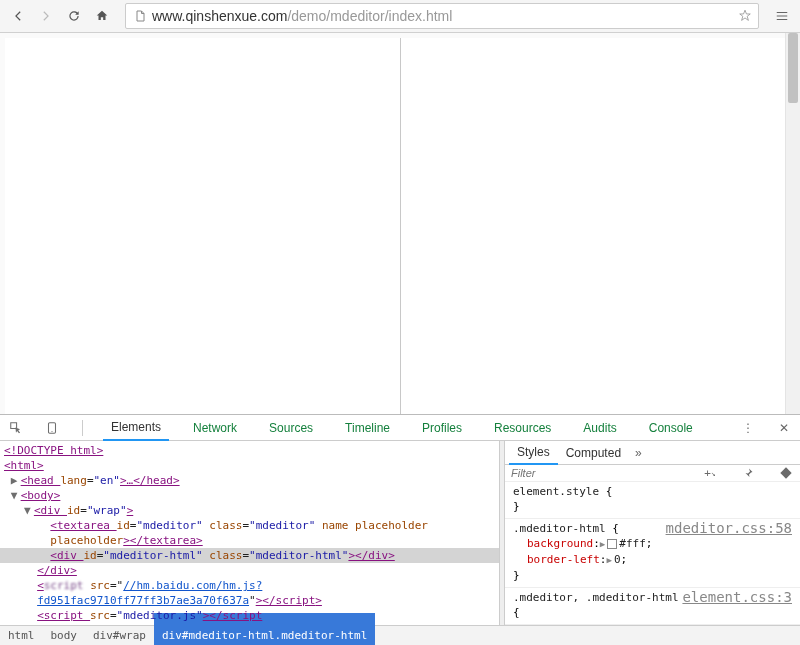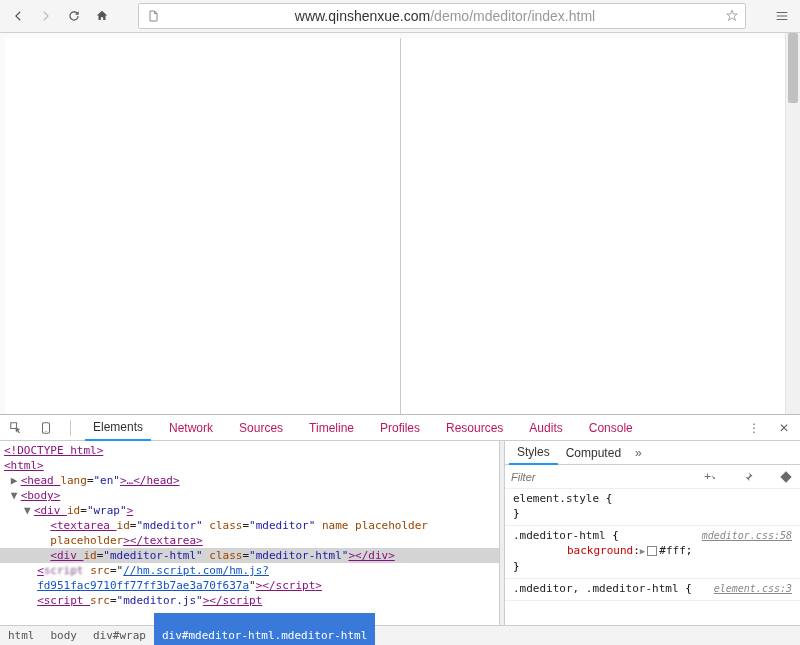--- a/index.html
+++ b/index.html
@@ -2,40 +2,40 @@
 <html><head>
 <meta charset="utf-8">
 <style>
 * { margin: 0; padding: 0; box-sizing: border-box; }
 body { font-family: 'Segoe UI', Arial, sans-serif; font-size: 12px; background: #fff; width: 800px; height: 645px; overflow: hidden; position: relative; }
 
 
 .browser-toolbar { height: 33px; background: #f5f5f5; border-bottom: 1px solid #d0d0d0; display: flex; align-items: center; padding: 0 6px; gap: 4px; }
 .nav-btn { width: 24px; height: 24px; display: flex; align-items: center; justify-content: center; color: #555; cursor: pointer; border-radius: 2px; }
 .nav-btn.disabled { color: #bbb; }
-.omnibox { flex: 1; height: 26px; border: 1px solid #ccc; background: #fff; border-radius: 2px; display: flex; align-items: center; padding: 0 6px; margin: 0 20px; text-align: center; }
+.omnibox { flex: 1; height: 26px; border: 1px solid #ccc; background: #fff; border-radius: 2px; display: flex; align-items: center; padding: 0 6px; margin: 0 7px; }
 .omnibox .page-icon { width: 16px; height: 16px; display: flex; align-items: center; justify-content: center; margin-right: 4px; color: #888; }
 .omnibox .url { flex: 1; color: #999; font-size: 14px; }
 .omnibox .url .host { color: #333; }
 .omnibox .star { color: #999; }
 .menu-btn { width: 24px; height: 24px; display: flex; align-items: center; justify-content: center; color: #666; }
 
 
 .page-area { height: 382px; background: #fafafa; display: flex; border-bottom: 1px solid #bbb; position: relative; }
 .editor-left { flex: 1; border-right: 1px solid #c8c8c8; background: #fff; margin: 5px 0 0 5px; }
 .editor-right { flex: 1; background: #fff; margin: 5px 5px 0 0; }
 .page-scrollbar { position: absolute; right: 0; top: 0; bottom: 0; width: 15px; background: #f1f1f1; border-left: 1px solid #e4e4e4; }
 .page-scrollbar-thumb { position: absolute; top: 0; left: 2px; right: 2px; height: 70px; background: #c1c1c1; border-radius: 2px; }
 
 
 .devtools { height: 230px; display: flex; flex-direction: column; background: #fff; }
-.dt-tabbar { height: 26px; border-bottom: 1px solid #ccc; display: flex; align-items: center; padding: 0 6px; gap: 10px; font-size: 12px; color: #5a5a5a; }
+.dt-tabbar { height: 26px; border-bottom: 1px solid #ccc; display: flex; align-items: center; padding: 0 6px; gap: 16px; font-size: 12px; color: #5a5a5a; }
 .dt-tabbar .ticon { width: 20px; height: 20px; display: flex; align-items: center; justify-content: center; color: #6e6e6e; }
 .dt-tabbar .sep { width: 1px; height: 16px; background: #ccc; margin: 0 4px; }
-.dt-tab { padding: 5px 8px; cursor: pointer; color: #be185d; }
+.dt-tab { padding: 5px 8px; cursor: pointer; color: #15803d; }
 .dt-tab.active { color: #333; border-bottom: 2px solid #2196F3; }
 .dt-tabbar .spacer { flex: 1; }
 .dt-close { width: 20px; text-align: center; color: #666; cursor: pointer; }
 
 .dt-body { flex: 1; display: flex; overflow: hidden; }
 .dt-elements { flex: 1; overflow: hidden; font-family: Menlo, Consolas, monospace; font-size: 11px; line-height: 15px; padding: 2px 0; color: #222; position: relative; }
 .dt-line { white-space: pre; padding: 0 4px; }
 .dt-line.hl { background: #d4d4d4; }
 .tag { color: #881280; text-decoration: underline; }
 .attr-name { color: #994500; }
@@ -49,23 +49,23 @@
 .dt-styles { width: 295px; display: flex; flex-direction: column; font-family: Menlo, Consolas, monospace; font-size: 11px; }
 .styles-tabs { display: flex; align-items: center; border-bottom: 1px solid #ccc; height: 24px; padding: 0 4px; font-family: 'Segoe UI', Arial, sans-serif; font-size: 12px; }
 .styles-tab { padding: 4px 8px; color: #333; cursor: pointer; }
 .styles-tab.active { border-bottom: 2px solid #2196F3; }
 .styles-more { padding: 0 6px; color: #666; }
 .styles-filter { display: flex; align-items: center; border-bottom: 1px solid #eee; height: 24px; padding: 0 6px; gap: 22px; }
 .styles-filter input { border: none; outline: none; flex: 1; font-size: 11px; color: #999; font-style: italic; }
 .styles-filter .sicon { width: 16px; height: 16px; display: flex; align-items: center; justify-content: center; color: #6a6a6a; }
 .style-block { padding: 2px 8px 4px 8px; border-bottom: 1px solid #eee; line-height: 15px; }
 .style-block .selector { color: #222; }
-.style-block .origin { float: right; color: #888; text-decoration: underline; font-size: 10px; font-style: italic; }
+.style-block .origin { float: right; color: #888; text-decoration: underline; font-size: 14px; }
 .style-block .prop { padding-left: 14px; }
-.style-block .pname { color: #c80000; margin-left: 40px; }
+.style-block .pname { color: #c80000; }
 .style-block .pval { color: #222; }
 .swatch { display: inline-block; width: 10px; height: 10px; border: 1px solid #888; background: #fff; vertical-align: middle; margin-right: 2px; }
 .tri { display: inline-block; color: #888; margin-right: 2px; font-size: 9px; }
 
 
 .dt-crumbs { height: 20px; border-top: 1px solid #ccc; background: #f3f3f3; display: flex; align-items: center; font-size: 11px; font-family: Menlo, Consolas, monospace; }
 .crumb { padding: 16px 8px; color: #555; cursor: pointer; }
 .crumb.active { background: #3879d9; color: #fff; }
 
 svg { display: block; }
@@ -153,21 +153,22 @@
   <div class="dt-body">
     <div class="dt-elements">
       <div class="dt-line"><span class="tag">&lt;!DOCTYPE html&gt;</span></div>
       <div class="dt-line"><span class="tag">&lt;html&gt;</span></div>
       <div class="dt-line"> <span class="arrow">▶</span><span class="tag">&lt;head </span><span class="attr-name">lang</span>=<span class="attr-val">"en"</span><span class="tag">&gt;…&lt;/head&gt;</span></div>
       <div class="dt-line"> <span class="arrow">▼</span><span class="tag">&lt;body&gt;</span></div>
       <div class="dt-line">   <span class="arrow">▼</span><span class="tag">&lt;div </span><span class="attr-name">id</span>=<span class="attr-val">"wrap"</span><span class="tag">&gt;</span></div>
       <div class="dt-line">       <span class="tag">&lt;textarea </span><span class="attr-name">id</span>=<span class="attr-val">"mdeditor"</span> <span class="attr-name">class</span>=<span class="attr-val">"mdeditor"</span><span class="attr-name"> name placeholder</span></div>
       <div class="dt-line">       <span class="attr-name">placeholder</span><span class="tag">&gt;&lt;/textarea&gt;</span></div>
       <div class="dt-line hl">       <span class="tag">&lt;div </span><span class="attr-name">id</span>=<span class="attr-val">"mdeditor-html"</span> <span class="attr-name">class</span>=<span class="attr-val">"mdeditor-html"</span><span class="tag">&gt;&lt;/div&gt;</span></div>
-      <div class="dt-line">     <span class="tag">&lt;</span><span class="src-blur">script</span> <span class="attr-name">src</span>="<span class="link">//hm.script.com/hm.js?</span></div>
+      <div class="dt-line">     <span class="tag">&lt;/div&gt;</span></div>
+      <div class="dt-line">     <span class="tag">&lt;</span><span class="src-blur">script</span> <span class="attr-name">src</span>="<span class="link">//hm.baidu.com/hm.js?</span></div>
       <div class="dt-line">     <span class="link">fd951fac9710ff77ff3b7ae3a70f637a</span>"<span class="tag">&gt;&lt;/script</span><span class="tag">&gt;</span></div>
       <div class="dt-line">     <span class="tag">&lt;script </span><span class="attr-name">src</span>=<span class="attr-val">"mdeditor.js"</span><span class="tag">&gt;&lt;/script</span></div>
     </div>
 
     <div class="dt-splitter"></div>
 
     <div class="dt-styles">
       <div class="styles-tabs">
         <span class="styles-tab active">Styles</span>
         <span class="styles-tab">Computed</span>
@@ -187,20 +188,21 @@
             </svg>
           </span>
       </div>
       <div class="style-block">
         <div><span class="selector">element.style</span> {</div>
         <div>}</div>
       </div>
       <div class="style-block">
         <div><span class="origin">mdeditor.css:58</span><span class="selector">.mdeditor-html</span> {</div>
         <div class="prop"><span class="pname">background</span>:<span class="tri">▶</span><span class="swatch"></span><span class="pval">#fff</span>;</div>
+        <div class="prop"><span class="pname">border-left</span>:<span class="tri">▶</span><span class="pval">0</span>;</div>
         <div>}</div>
       </div>
       <div class="style-block">
         <div><span class="origin">element.css:3</span><span class="selector">.mdeditor, .mdeditor-html</span> {</div>
       </div>
     </div>
   </div>
 
   <div class="dt-crumbs">
     <span class="crumb">html</span>

